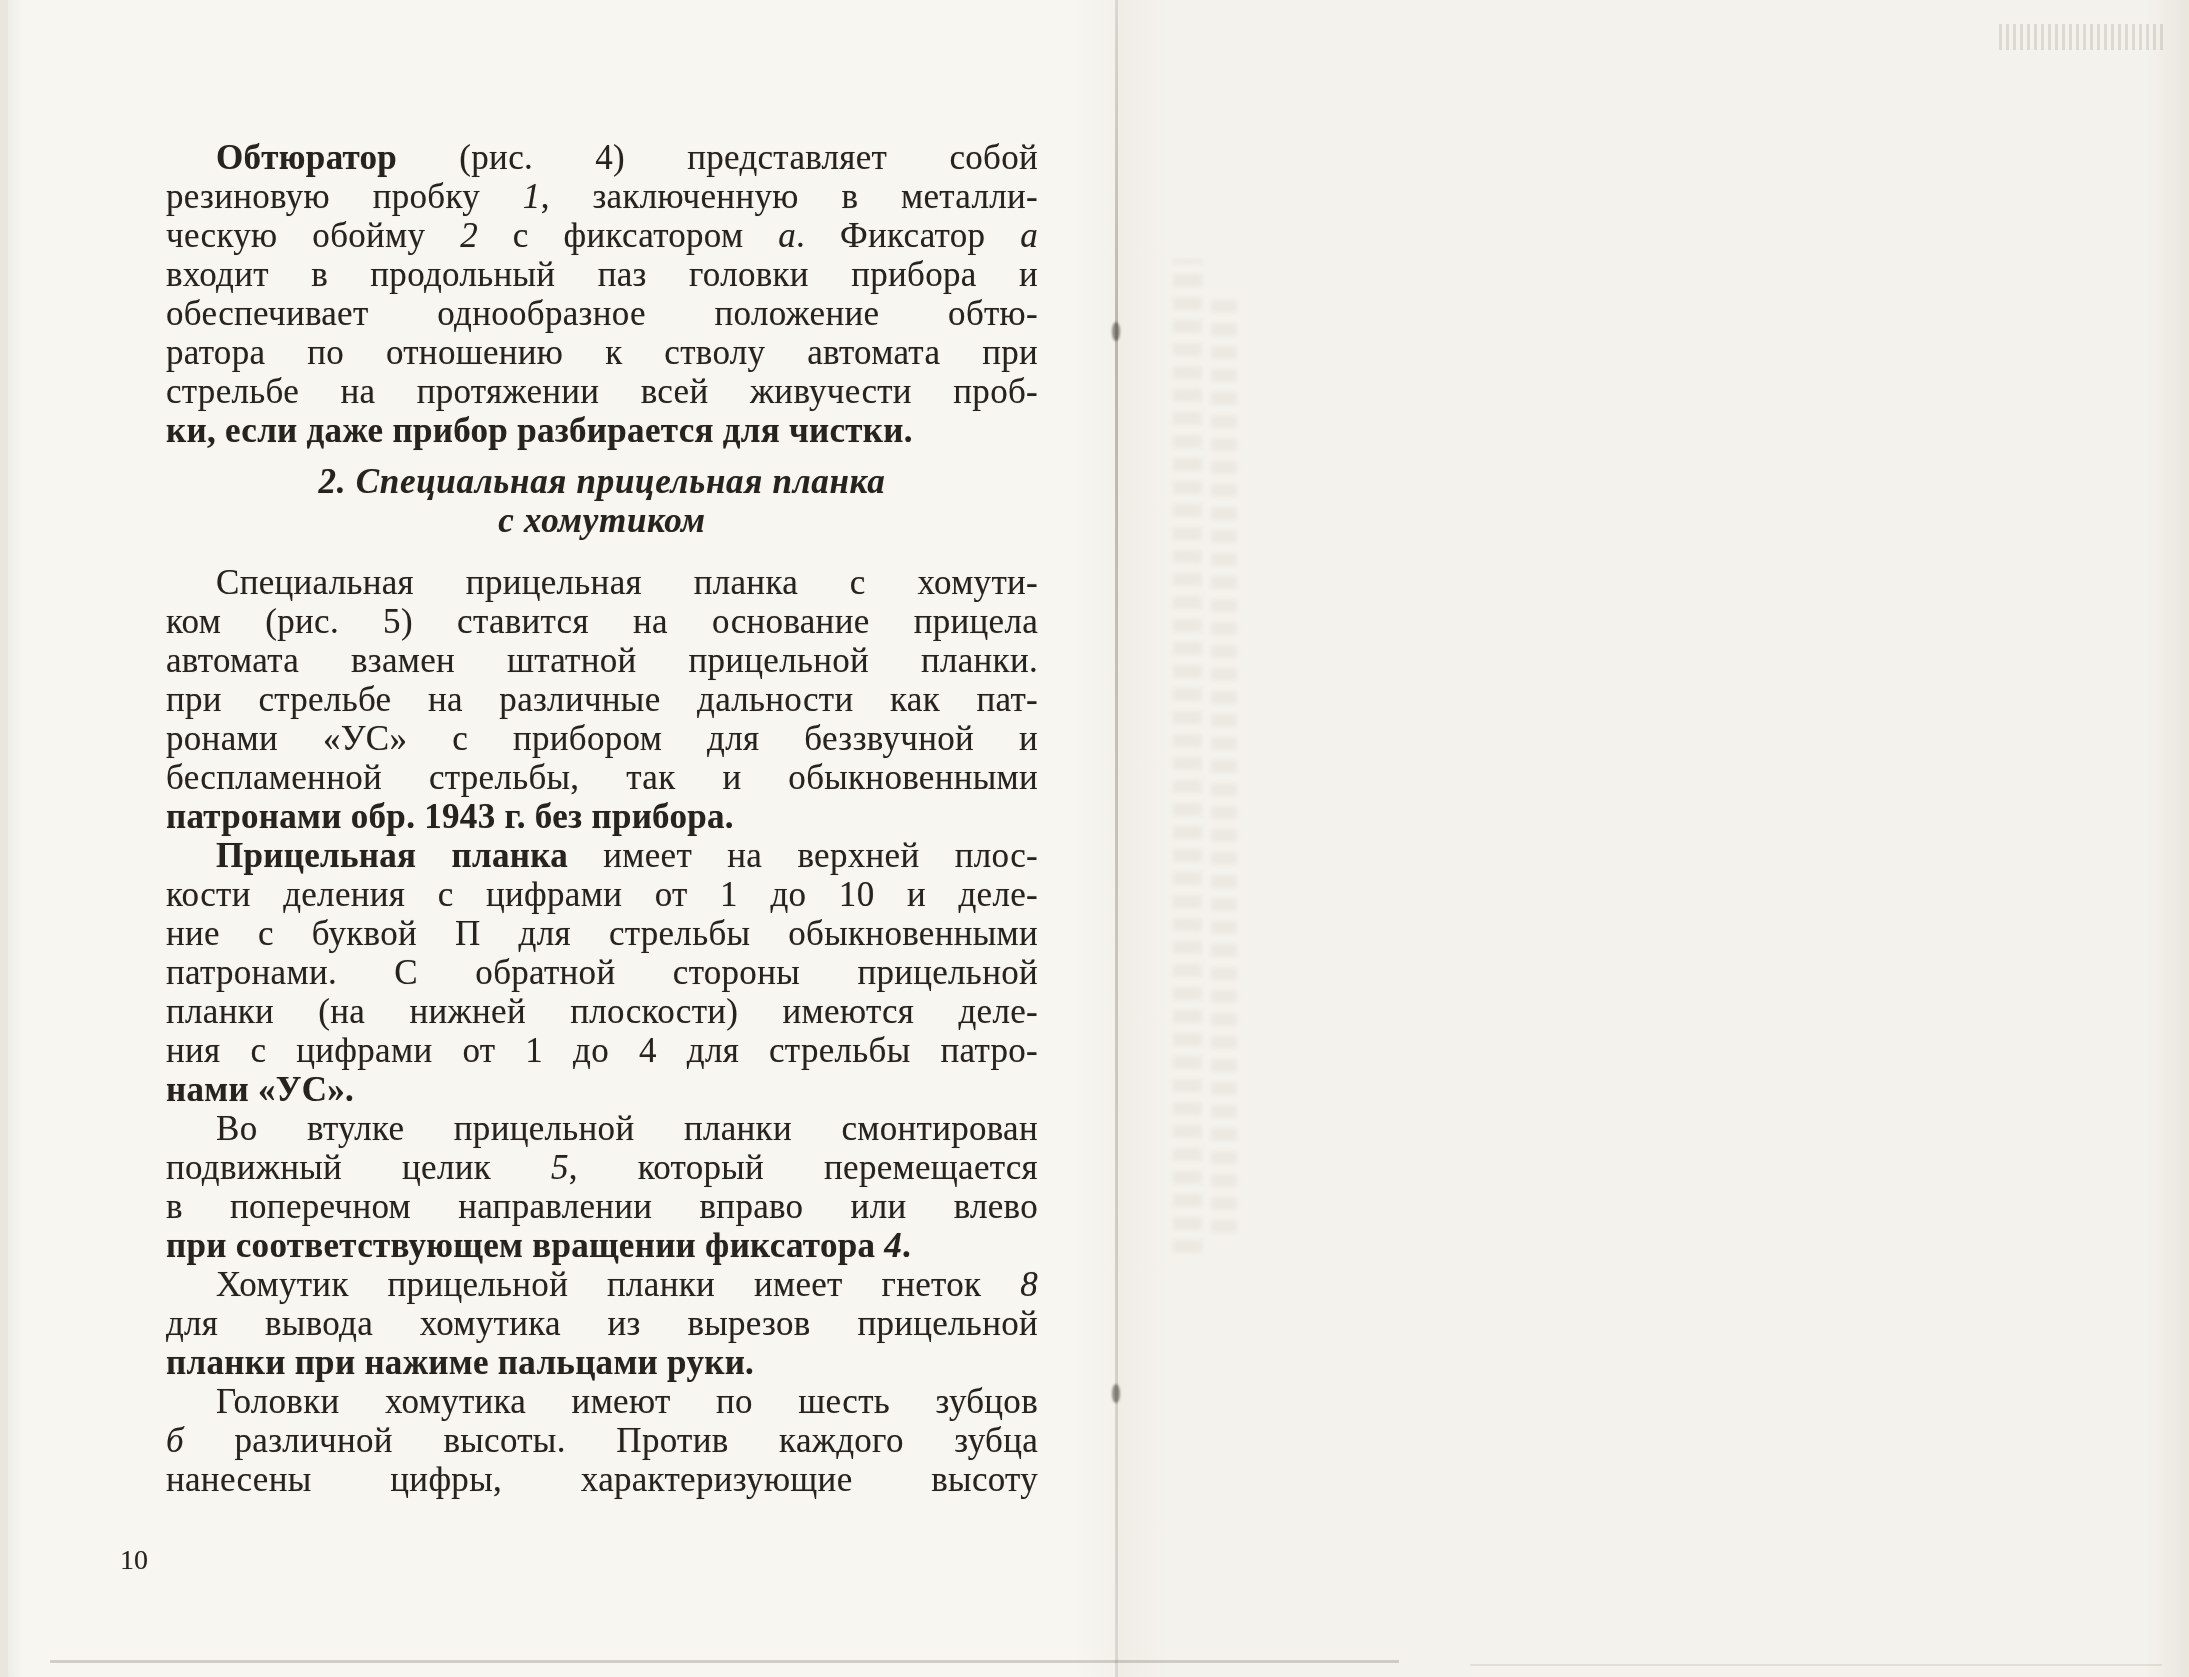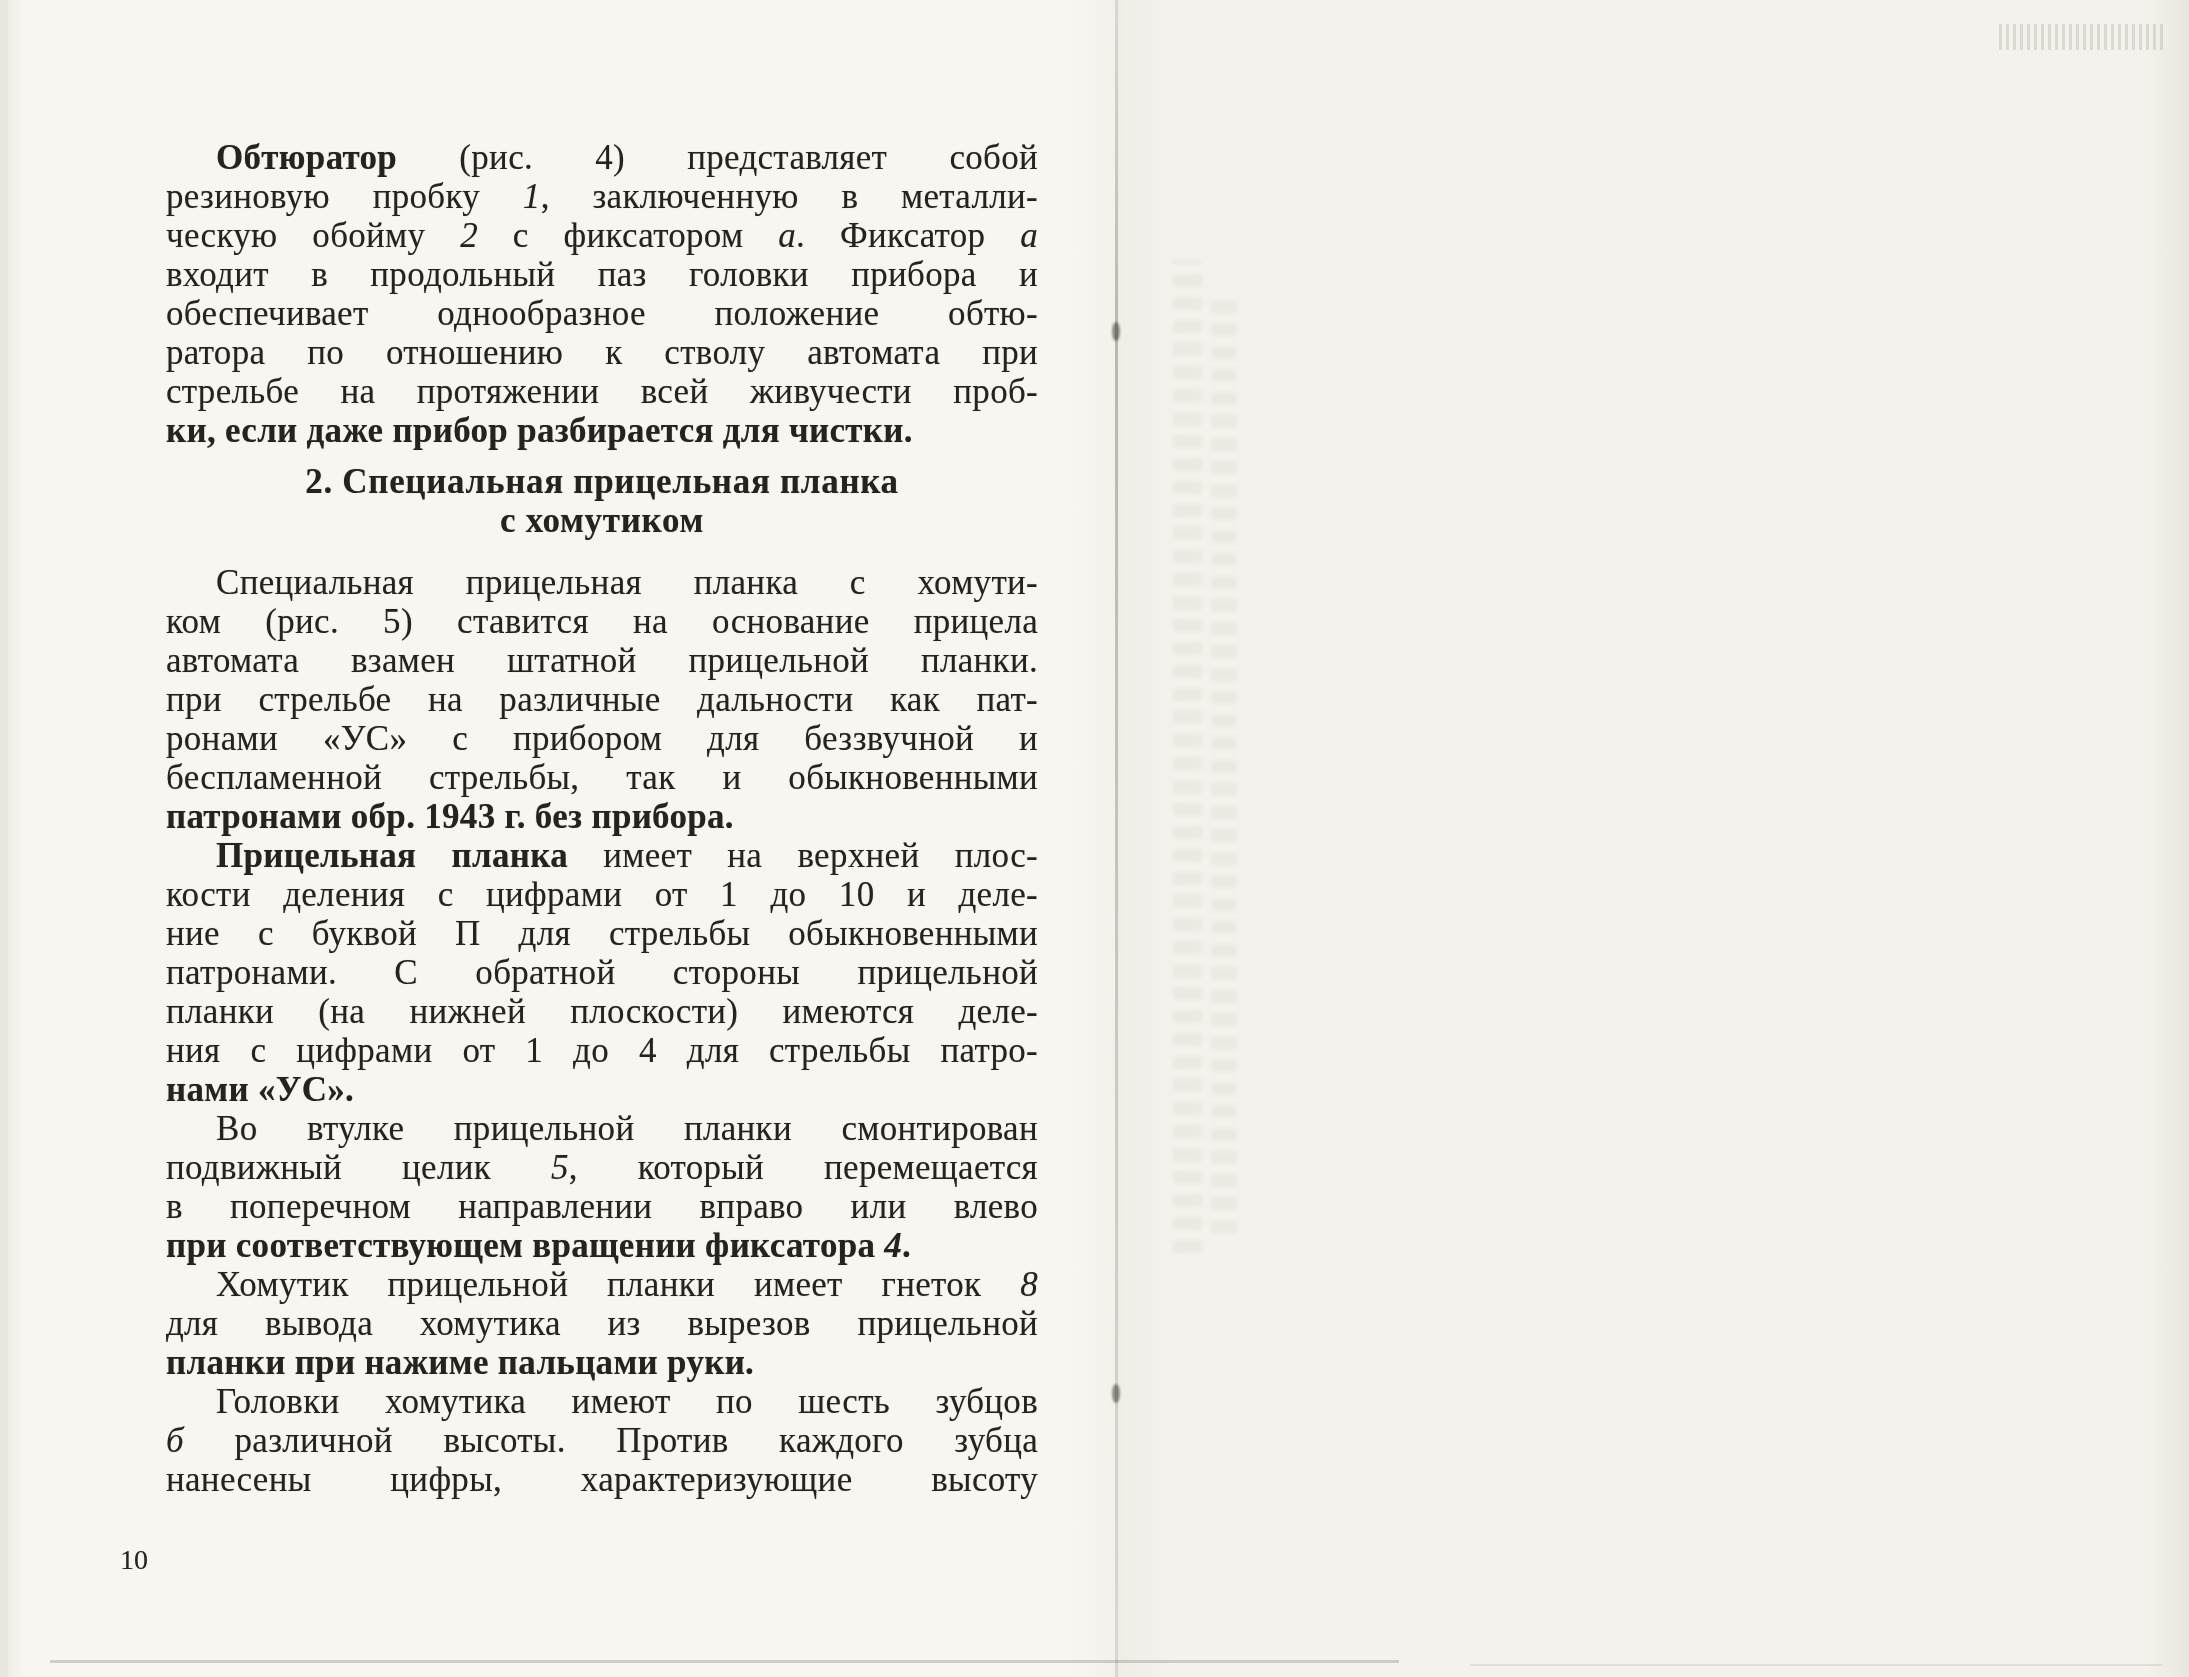--- a/index.html
+++ b/index.html
@@ -33,21 +33,21 @@
   
   .text-column{
     position:absolute;left:158px;top:138px;width:872px;
     font-size:35px;line-height:39px;color:#26231e;
     letter-spacing:0.3px;
     text-shadow:0 0 0.9px rgba(45,40,34,.35);
   }
   .line{text-align:justify;text-align-last:justify;}
   .line.indent{text-indent:50px;}
   .line.pend{text-align-last:left;font-weight:bold;}
-  .heading{font-weight:bold;margin:12px 0 22.5px;}
+  .heading{font-weight:bold;margin:12px 0 22.5px;font-style:italic;}
   .hline{text-align:center;line-height:39px;letter-spacing:0.7px;}
   b{font-weight:bold;}
   i{font-style:italic;}
   .page-number{
     position:absolute;left:112px;top:1544px;
     font-size:28px;color:#26231e;text-shadow:0 0 0.9px rgba(45,40,34,.3);
   }
 
   
   .caption-wrap{position:absolute;left:1951px;top:1204px;width:0;height:0;}

